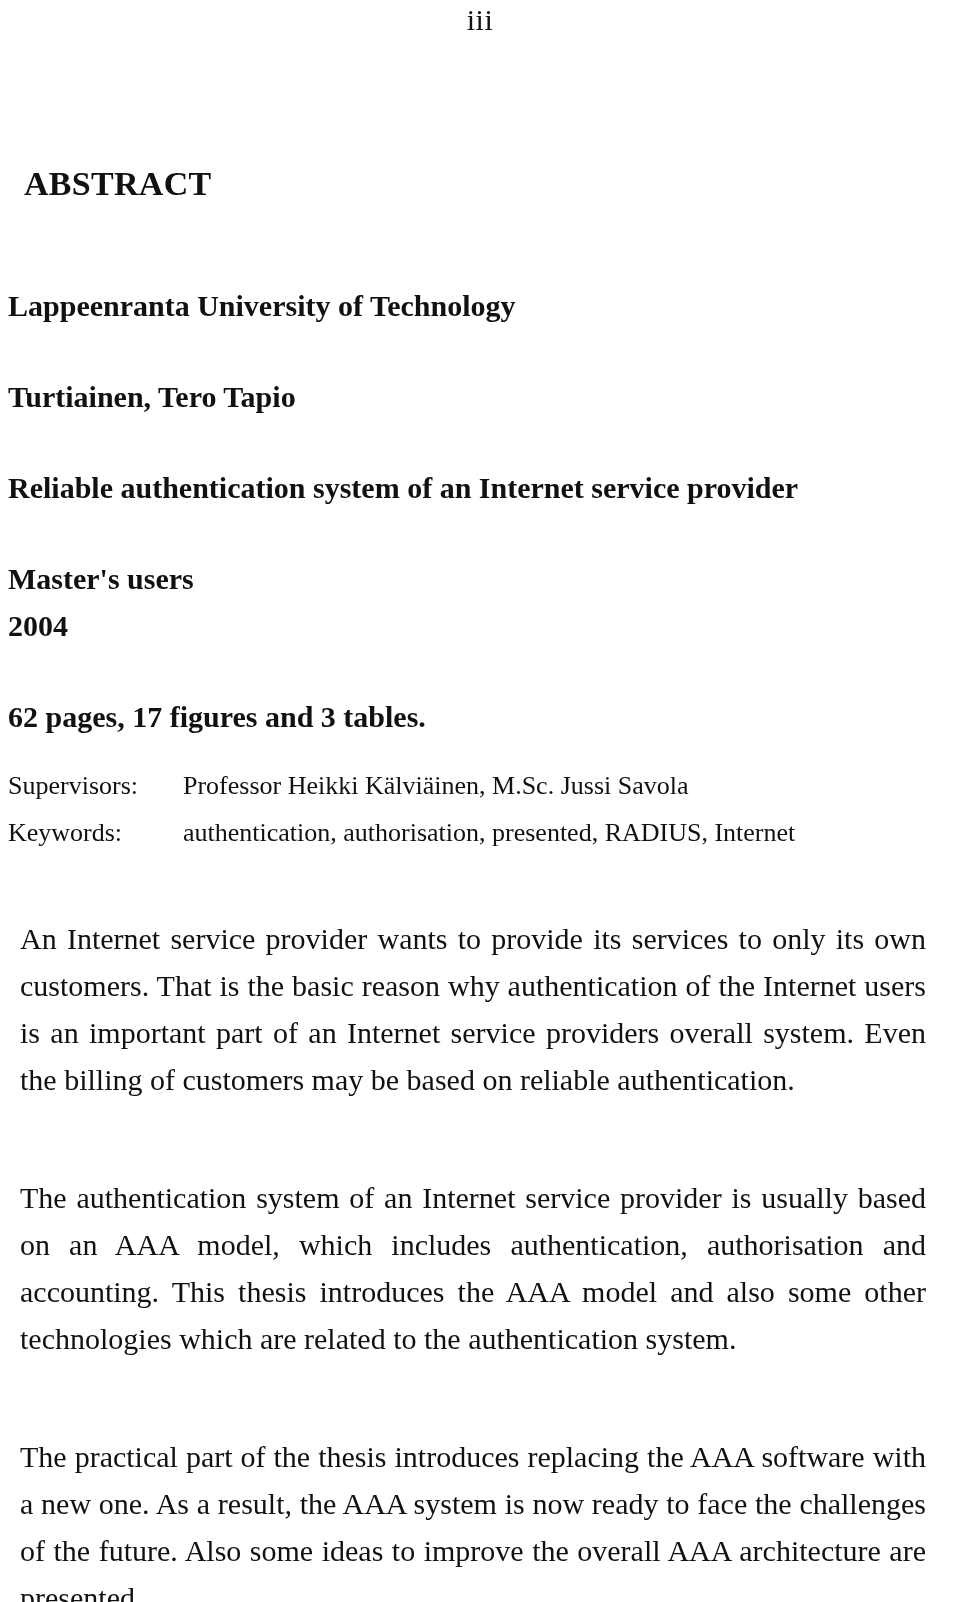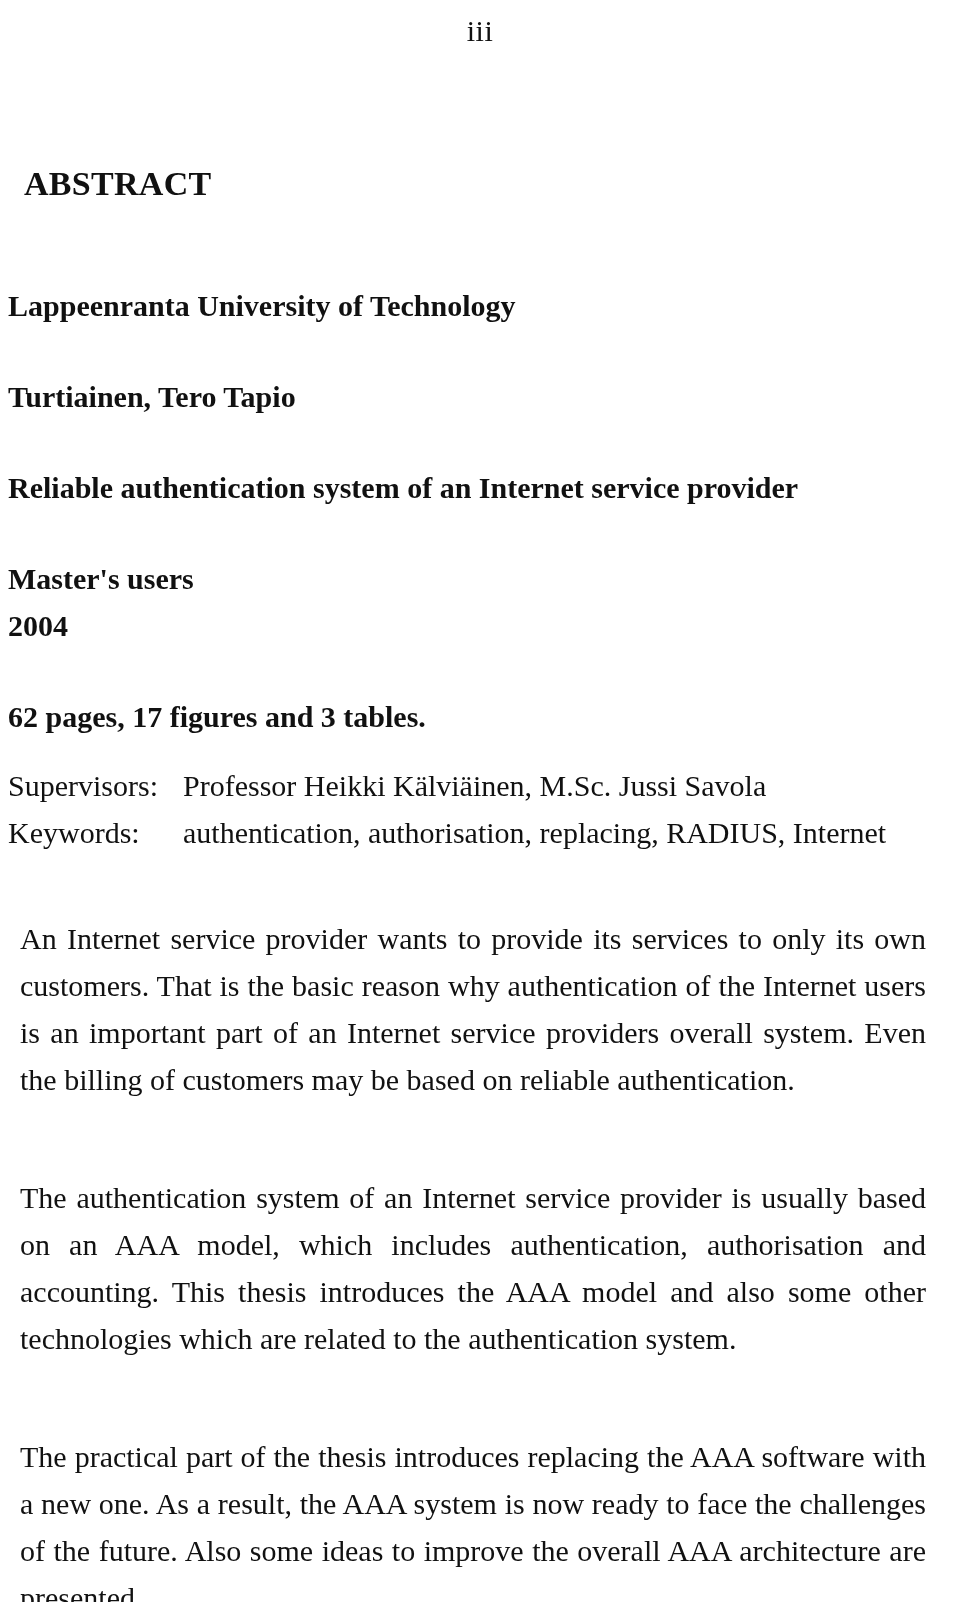--- a/index.html
+++ b/index.html
@@ -23,21 +23,21 @@
     left: 0;
     top: 0;
     width: 960px;
     height: 1602px;
     box-sizing: border-box;
   }
 
   
   .page-number {
     position: absolute;
-    top: 11px;
+    top: 0px;
     left: 0;
     width: 960px;
     text-align: center;
     font-size: 30px;
     line-height: 40px;
     letter-spacing: 0.5px;
   }
 
   
   .content {
@@ -72,21 +72,21 @@
   }
 
   .meta-table {
     border-collapse: collapse;
     border-spacing: 0;
     width: 930px;
   }
   .meta-table td {
     padding: 0;
     margin: 0;
-    font-size: 30px;
+    font-size: 26px;
     line-height: 47px;
     vertical-align: top;
     white-space: nowrap;
   }
   .meta-table td.label {
     width: 167px;
     padding-right: 8px;
   }
 
   p.body-para {
@@ -140,21 +140,21 @@
     <div class="spacer-sm"></div>
 
     <table class="meta-table">
       <tbody>
         <tr>
           <td class="label">Supervisors:</td>
           <td class="value">Professor Heikki Kälviäinen, M.Sc. Jussi Savola</td>
         </tr>
         <tr>
           <td class="label">Keywords:</td>
-          <td class="value">authentication, authorisation, replacing, RADIUS, Internet</td>
+          <td class="value">authentication, authorisation, presented, RADIUS, Internet</td>
         </tr>
       </tbody>
     </table>
 
     <div class="para-gap"></div>
 
     <p class="body-para">An Internet service provider wants to provide its services to only its own customers. That is the basic reason why authentication of the Internet users is an important part of an Internet service providers overall system. Even the billing of customers may be based on reliable authentication.</p>
 
     <div class="para-gap"></div>
 

